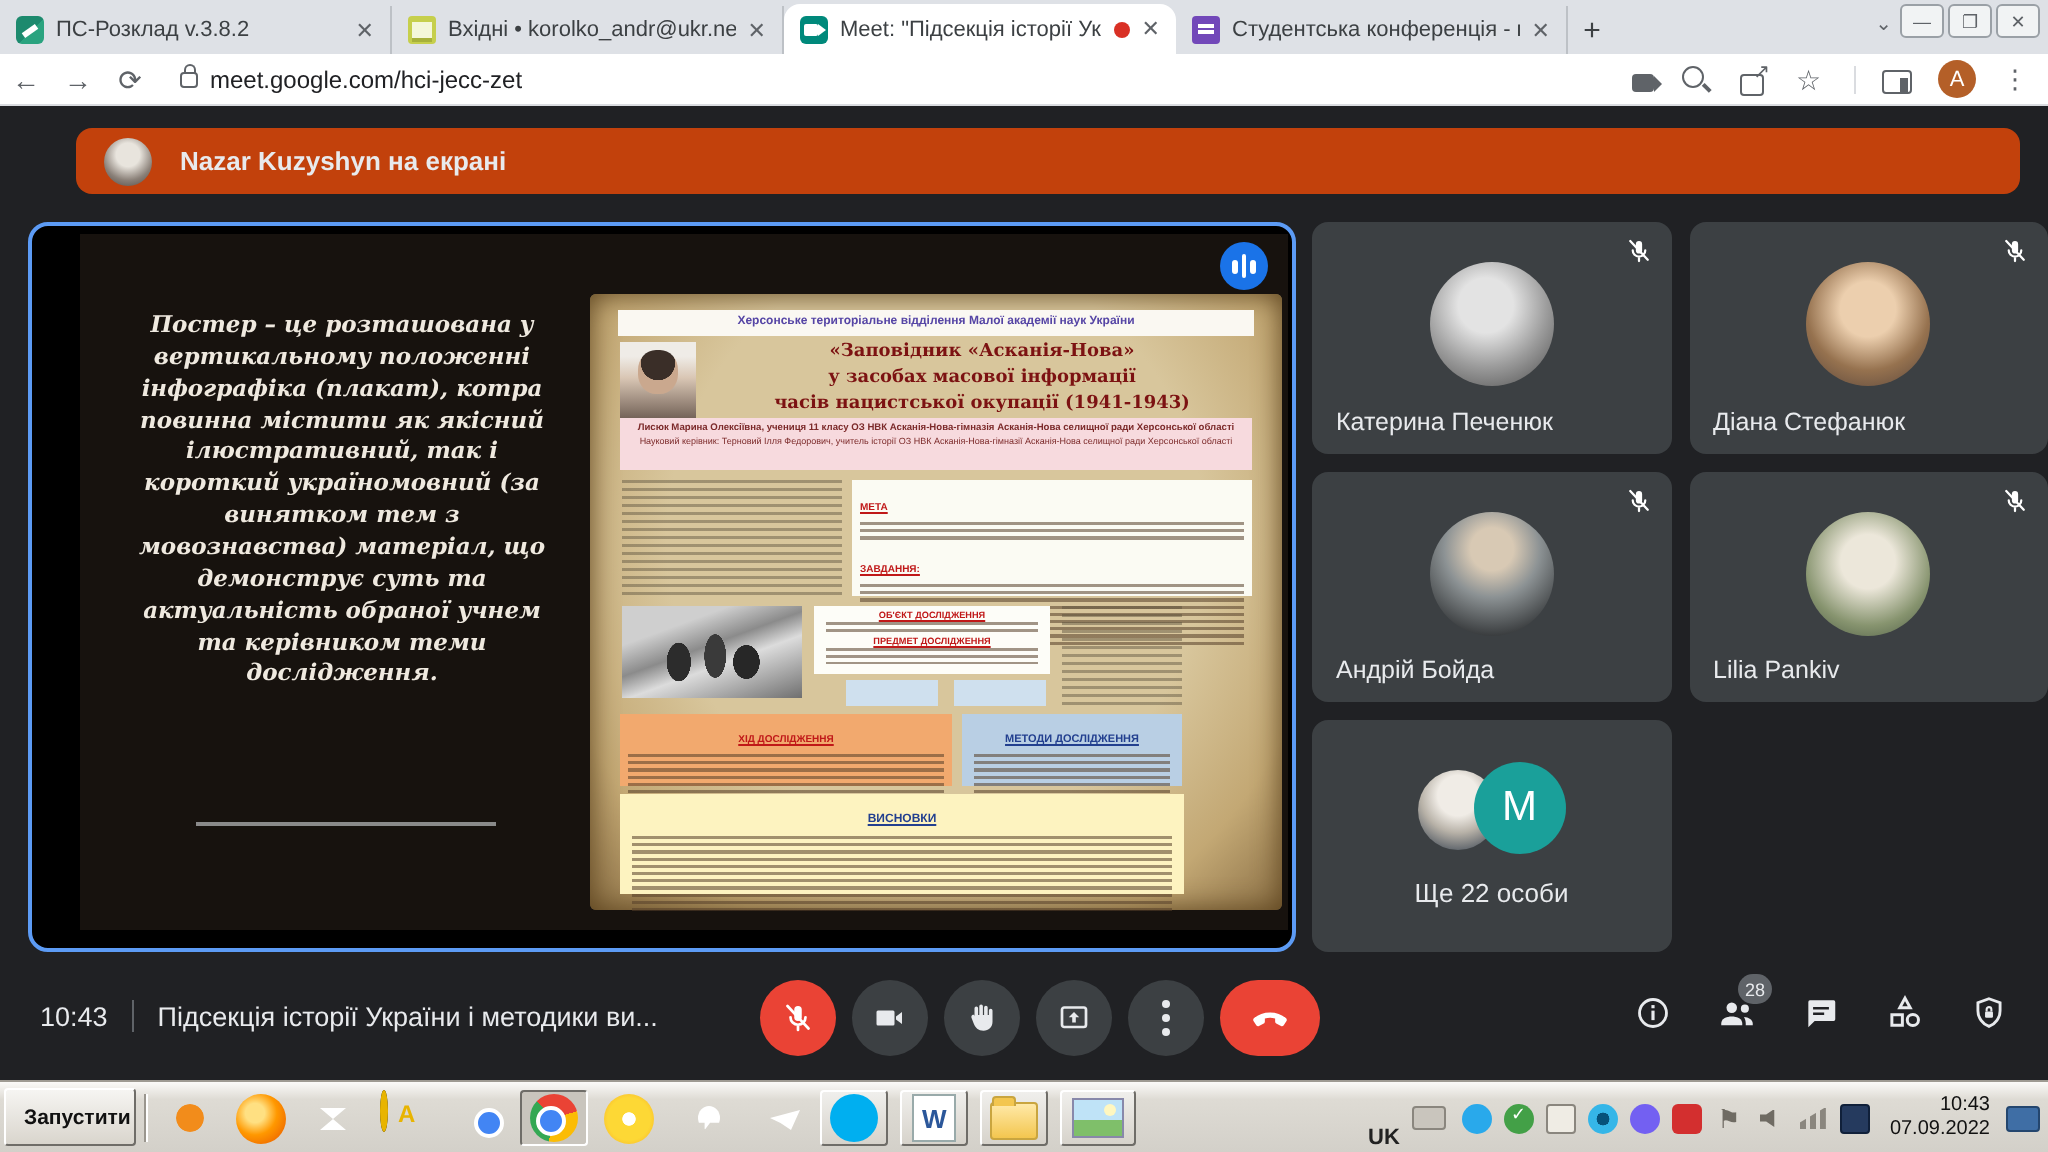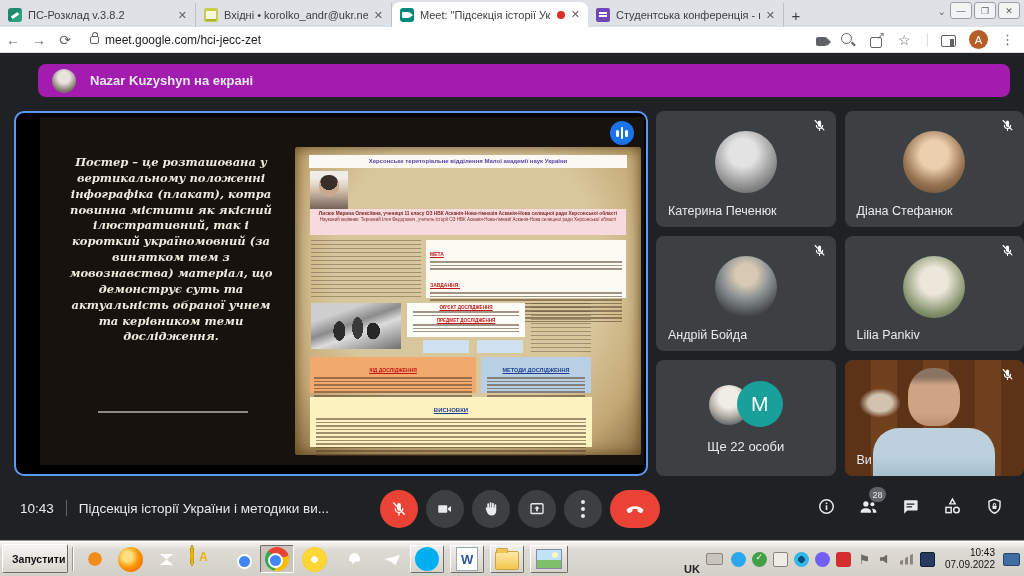--- a/index.html
+++ b/index.html
@@ -44,21 +44,21 @@
   .share-ticon::after { content:"↗"; position:absolute; right:0; top:-2px; font-size:10px; color:#5f6368; }
   .star-ticon { font-size:14px; color:#5f6368; line-height:16px; }
   .panel-ticon { border:1.5px solid #5f6368; border-radius:2px; width:15px; height:12px; margin-top:2px; }
   .panel-ticon::after { content:""; position:absolute; right:1px; top:3px; width:4px; height:8px; background:#5f6368; }
   .tdivider { width:1px; height:14px; background:#dadce0; }
   .tb-avatar { width:19px; height:19px; border-radius:50%; background:#b45f28; color:#fff; font-size:11px; display:flex; align-items:center; justify-content:center; }
   .dots-ticon { font-size:13px; color:#5f6368; }
 
   
   .meet { position:absolute; left:0; top:53px; width:1024px; height:487px; background:#202124; }
-  .banner { position:absolute; left:38px; top:11px; width:972px; height:33px; background:#a21caf; border-radius:8px; display:flex; align-items:center; gap:14px; padding:0 14px; }
+  .banner { position:absolute; left:38px; top:11px; width:972px; height:33px; background:#c2410c; border-radius:8px; display:flex; align-items:center; gap:14px; padding:0 14px; }
   .banner-avatar { width:24px; height:24px; border-radius:50%; background:radial-gradient(circle at 50% 35%,#e8e4dd 0 30%,#8a8078 65%,#4a443f 100%); }
   .banner-text { color:#e8eaed; font-size:13px; font-weight:bold; }
 
   .shared-tile { position:absolute; left:14px; top:58px; width:634px; height:365px; background:#000; border:2px solid #5c9bf5; border-radius:10px; overflow:hidden; }
   .slide { position:absolute; left:24px; top:4px; width:604px; height:348px; background:#17120e; }
   .slide-textblock { position:absolute; left:20px; top:38px; width:222px; color:#efe9df; font-family:"DejaVu Serif", serif; font-style:italic; font-weight:bold; font-size:11.5px; line-height:1.38; text-align:center; }
   .slide-rule { position:absolute; left:58px; top:294px; width:150px; height:2px; background:#8a8a8a; }
   .audio-pill { position:absolute; right:12px; top:8px; width:24px; height:24px; border-radius:50%; background:#1a73e8; display:flex; align-items:center; justify-content:center; gap:2px; }
   .audio-pill i { width:2.5px; background:#fff; border-radius:2px; display:block; }
   .shared-label { position:absolute; left:16px; bottom:10px; display:flex; align-items:center; gap:12px; }
@@ -238,20 +238,25 @@
     </div>
 
     <div class="shared-tile">
       <div class="slide">
         <div class="slide-textblock">Постер – це розташована у вертикальному положенні інфографіка (плакат), котра повинна містити як якісний ілюстративний, так і короткий україномовний (за винятком тем з мовознавства) матеріал, що демонструє суть та актуальність обраної учнем та керівником теми дослідження.</div>
         <div class="slide-rule"></div>
 
         <div class="poster">
           <div class="p-org">Херсонське територіальне відділення Малої академії наук України</div>
           <div class="p-photo"></div>
+          <div class="p-title">
+            <span>«Заповідник «Асканія-Нова»</span><br>
+            <span>у засобах масової інформації</span><br>
+            <span>часів нацистської окупації (1941-1943)</span>
+          </div>
           <div class="p-pink">
             <b>Лисюк Марина Олексіївна, учениця 11 класу ОЗ НВК Асканія-Нова-гімназія Асканія-Нова селищної ради Херсонської області</b><br>
             <span>Науковий керівник: Терновий Ілля Федорович, учитель історії ОЗ НВК Асканія-Нова-гімназії Асканія-Нова селищної ради Херсонської області</span>
           </div>
           <div class="p-news-left newsl"></div>
           <div class="p-metabox">
             <span class="p-sechead">МЕТА</span>
             <div class="tl" style="height:10px; margin:1px 0 2px;"></div>
             <span class="p-sechead">ЗАВДАННЯ:</span>
             <div class="tl" style="height:32px; margin-top:1px;"></div>
@@ -344,34 +349,20 @@
       </div>
 
       <div class="ptile tile-overflow">
         <span class="ovwrap">
           <span class="ov-photo"></span>
           <span class="ov-m">M</span>
         </span>
         <span class="pname">Ще 22 особи</span>
       </div>
 
-      <div class="ptile tile-self">
-        <span class="vid"></span>
-        <span class="self-body"></span>
-        <span class="self-head"></span>
-        <span class="mic-off">
-          <svg viewBox="0 0 24 24" width="15" height="15">
-              <path d="M12 4a2.5 2.5 0 0 1 2.5 2.5v5a2.5 2.5 0 0 1-5 0v-5A2.5 2.5 0 0 1 12 4z" fill="#fff"></path>
-              <g fill="none" stroke="#fff" stroke-width="1.8" stroke-linecap="round">
-                <path d="M7 11.5a5 5 0 0 0 10 0M12 16.5V20M5 4l14 15"></path>
-              </g>
-            </svg>
-        </span>
-        <span class="pname">Ви</span>
-      </div>
     </div>
 
     <div class="meetbar">
       <div class="mb-left">
         <span>10:43</span>
         <span class="mb-divider"></span>
         <span>Підсекція історії України і методики ви...</span>
       </div>
 
       <div class="mb-center">

